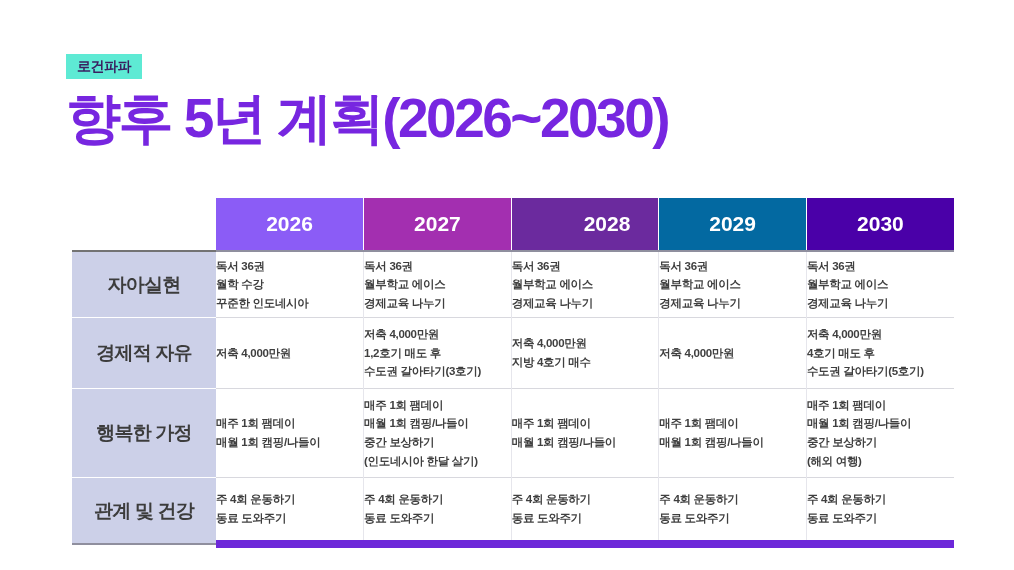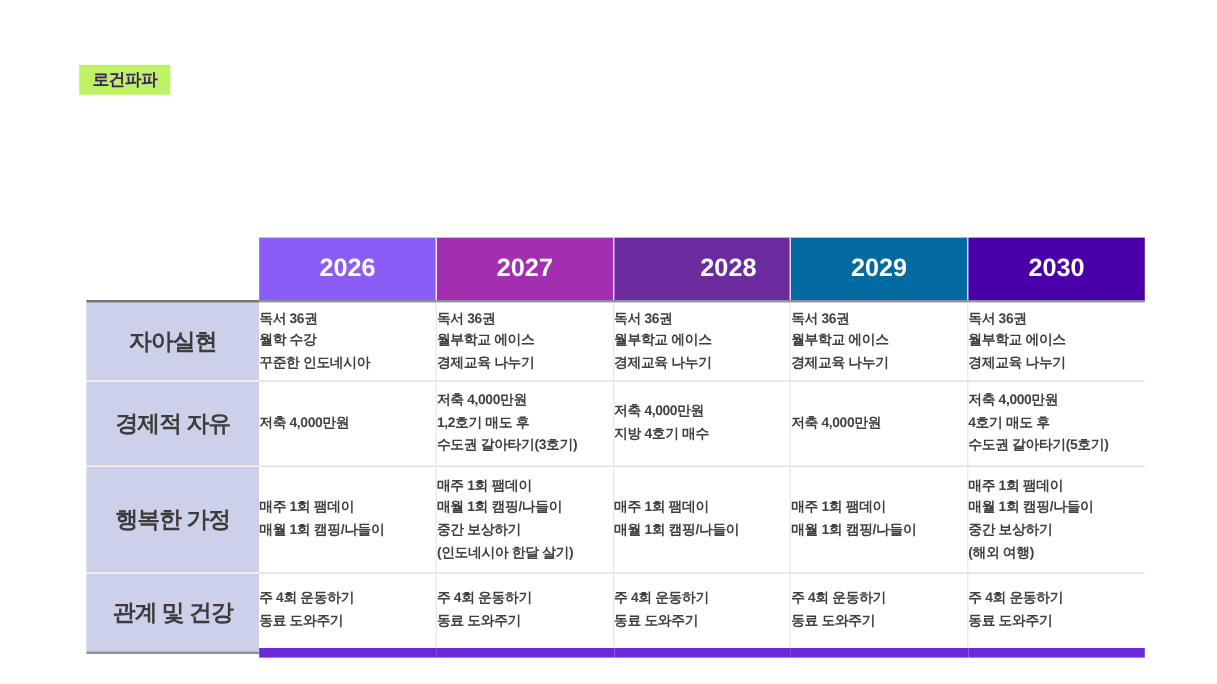--- a/index.html
+++ b/index.html
@@ -17,21 +17,21 @@
 
   
   .slide-header {
     position: absolute;
     left: 66px;
     top: 54px;
     width: 900px;
   }
   .brand-badge {
     display: inline-block;
-    background: #bef264;
+    background: #5eead4;
     color: #3a2060;
     font-size: 14px;
     font-weight: bold;
     letter-spacing: -0.5px;
     padding: 5px 11px 6px 11px;
     line-height: 1;
   }
   .slide-title {
     margin-top: 10px;
     font-size: 55px;
@@ -107,20 +107,21 @@
   .r1 { height: 65px; }
   .r2 { height: 70px; }
   .r3 { height: 88px; }
   .r4 { height: 62px; }
 </style>
 </head>
 <body>
 
 <div class="slide-header">
   <div class="brand-badge">로건파파</div>
+  <div class="slide-title">향후 5년 계획(2026~2030)</div>
 </div>
 
 <table class="plan-table">
   <thead>
     <tr>
       <th class="corner-cell"></th>
       <th class="year-head" style="background: #8b5cf6;">2026</th>
       <th class="year-head" style="background: rgb(163, 47, 176);">2027</th>
       <th class="year-head" style="background: rgb(107, 42, 158); padding-left: 44px;">2028</th>
       <th class="year-head" style="background: #0369a1;">2029</th>

